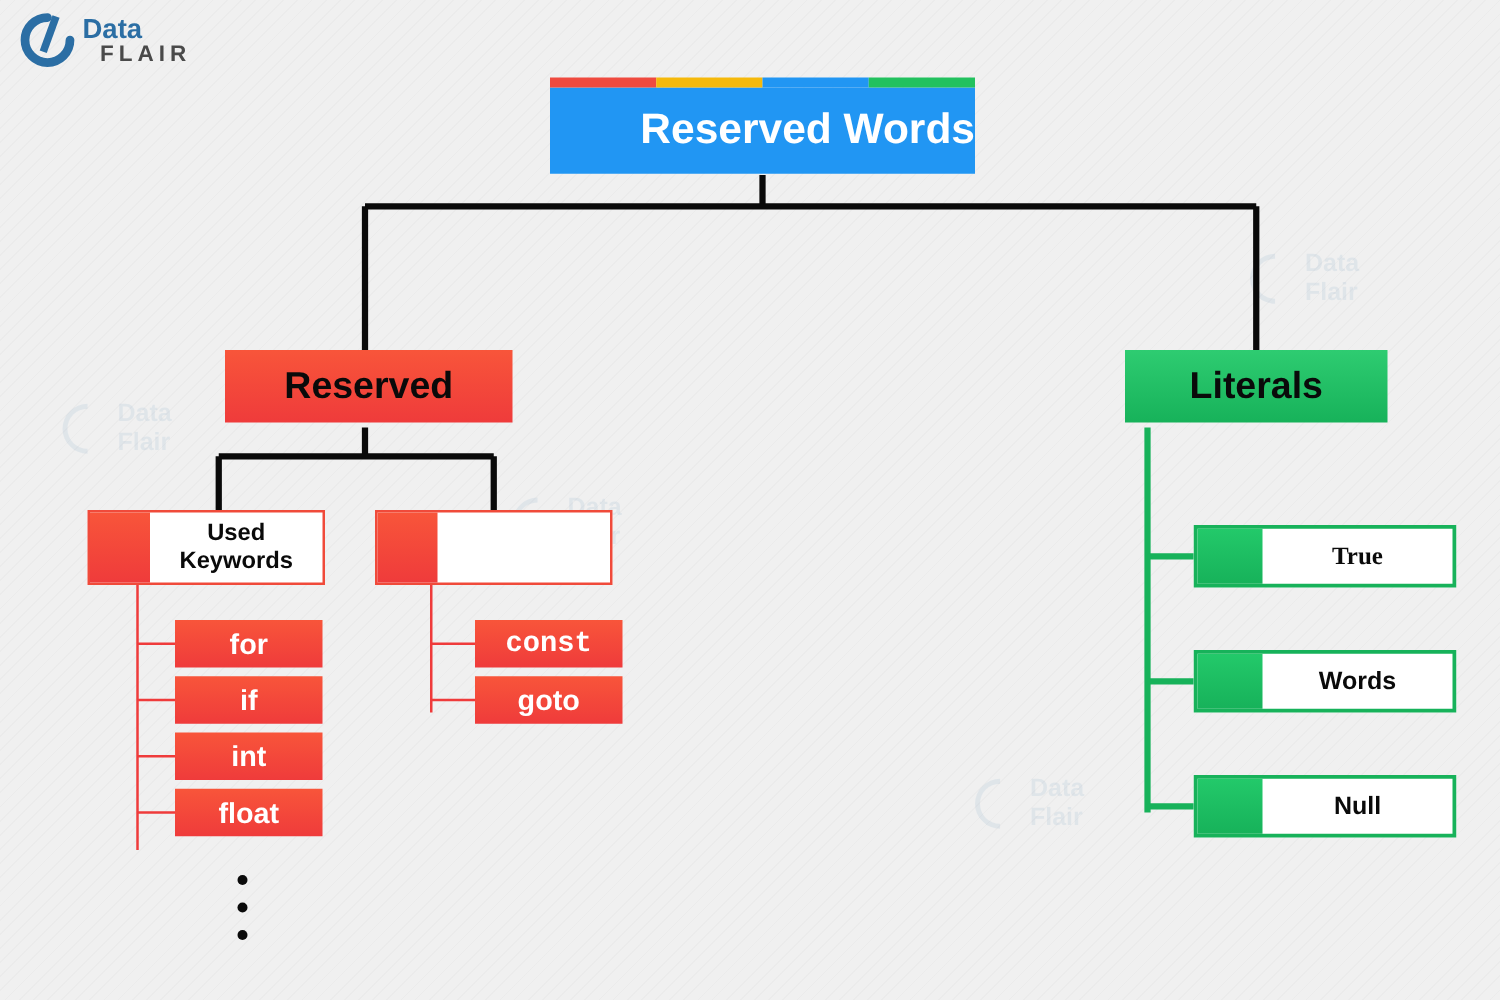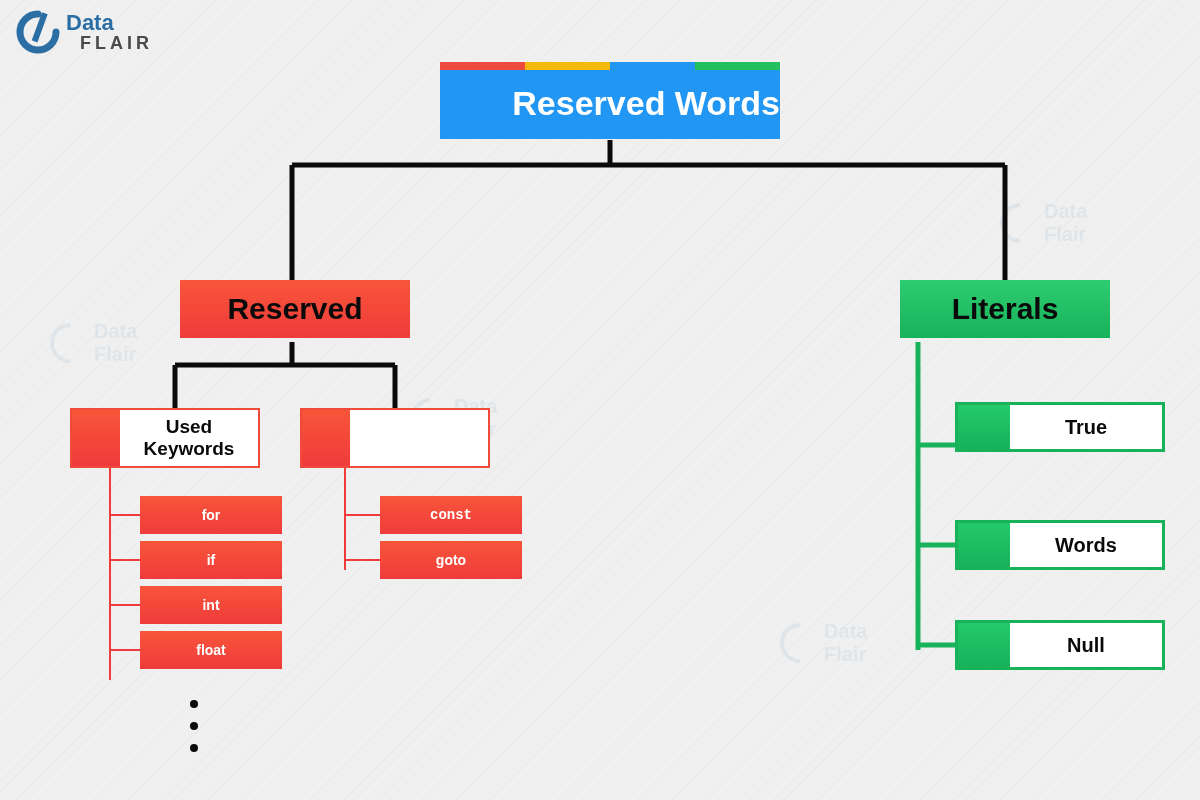--- a/index.html
+++ b/index.html
@@ -124,25 +124,25 @@
     text-align:center;
     line-height:1.15;
     padding: 0 4px;
   }
   .used-kw { left: 70px; top: 408px; }
   .unused-kw { left: 300px; top: 408px; }
 
   
   .leaf-red {
     position: absolute;
-    width: 142px;
+    width: 118px;
     height: 38px;
     background: linear-gradient(180deg,#f8553a,#ef3b3b);
     color:#fff;
-    font-size:14px;
+    font-size:23px;
     font-weight:700;
     display:flex;
     align-items:center;
     justify-content:center;
     text-align:center;
   }
 
   
   .dots {
     position:absolute;
@@ -283,21 +283,21 @@
 
 <div class="dots">
   <div></div>
     <div></div>
     <div></div>
 </div>
 
 <div class="leaf-red" style="left:380px; top:496px;font-family:Liberation Mono, monospace;">const</div>
 <div class="leaf-red" style="left:380px; top:541px;">goto</div>
 
-<div class="leaf-green" style="left:955px; top:402px;">
+<div class="leaf-green" style="left:955px; top:420px;font-family:Liberation Serif, serif;">
   <div class="tab"></div>
   <div class="lbl">True</div>
 </div>
 <div class="leaf-green" style="left:955px; top:520px;">
   <div class="tab"></div>
   <div class="lbl">Words</div>
 </div>
 <div class="leaf-green" style="left:955px; top:620px;">
   <div class="tab"></div>
   <div class="lbl">Null</div>

